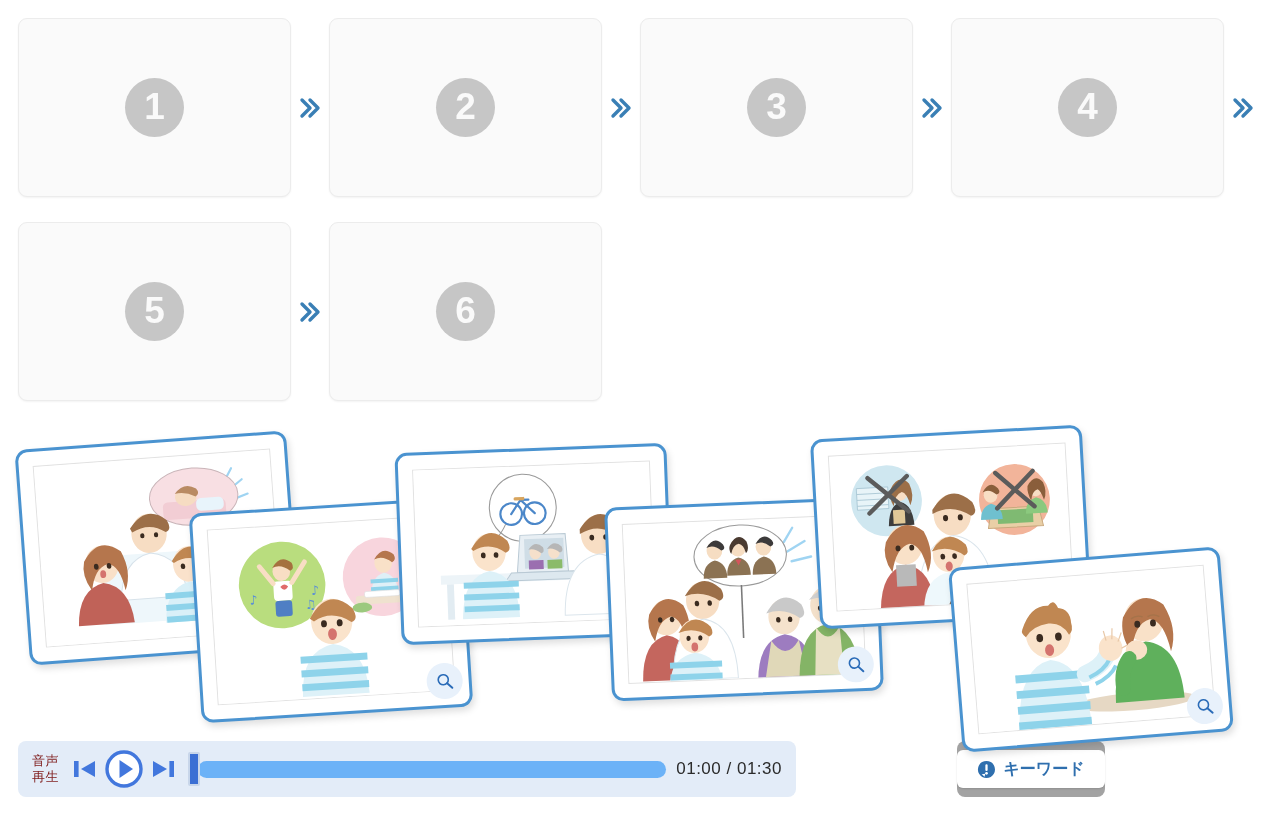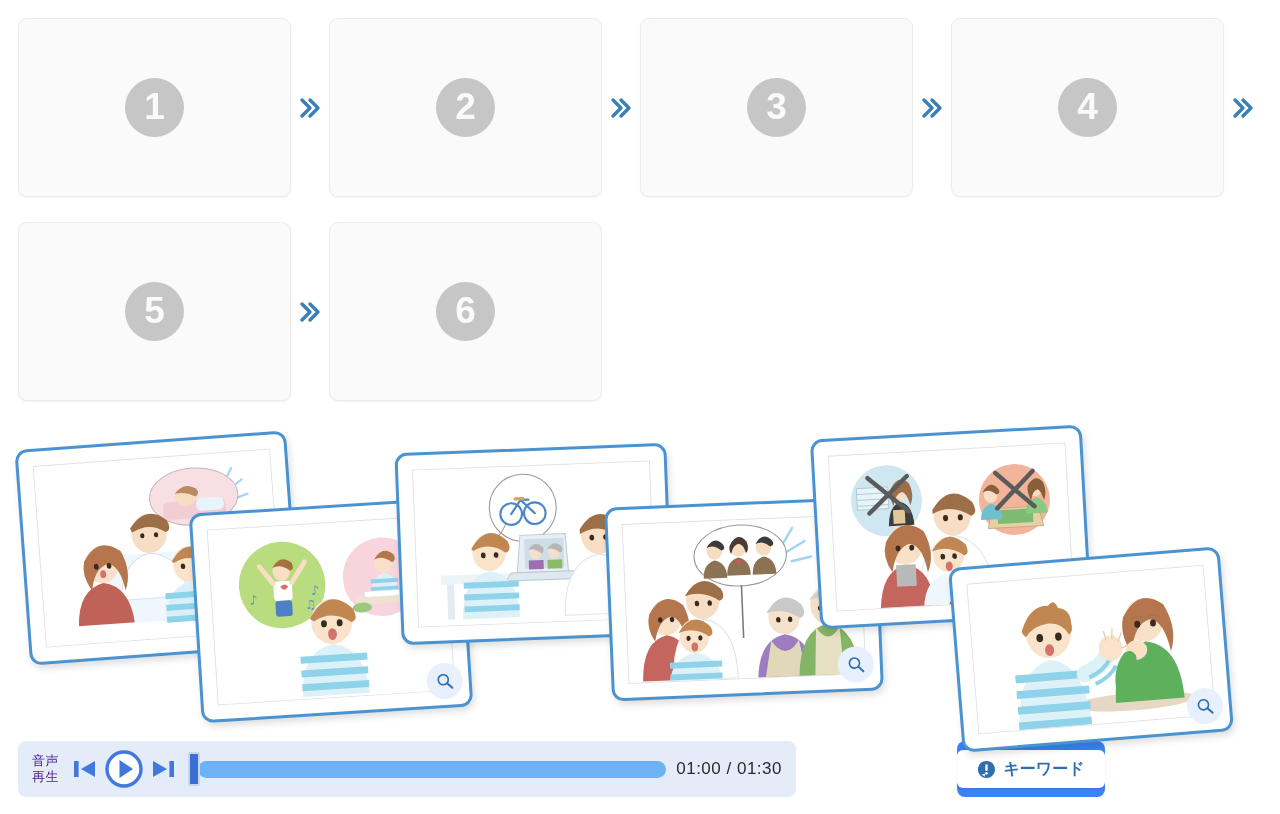--- a/index.html
+++ b/index.html
@@ -71,21 +71,21 @@
   .illus { position: absolute; inset: 0; }
 
   
   #audio-bar {
     position: absolute; left: 18px; top: 741px;
     width: 778px; height: 56px;
     background: #e3ecf8; border-radius: 8px;
     display: flex; align-items: center; padding: 0 14px;
   }
   #audio-label {
-    font-size: 13px; color: #4c1d95; line-height: 1.25;
+    font-size: 13px; color: #7f1d1d; line-height: 1.25;
     width: 30px; flex: none; letter-spacing: 0.5px;
   }
   .acc-btn { flex: none; display: flex; align-items: center; justify-content: center; color: #4277dd; }
   #prev-button { margin-left: 8px; }
   #play-button { margin: 0 2px; }
   #next-button { margin-right: 10px; }
   #progress-wrap {
     position: relative; flex: 1; height: 34px;
     display: flex; align-items: center; margin-right: 10px;
   }
@@ -98,21 +98,21 @@
     background: #3b6fd4; border: 2px solid #c8d6ea; border-radius: 2px;
   }
   #time-display {
     font-size: 17px; color: #2b2b2b; flex: none;
     font-family: "Liberation Sans", sans-serif; letter-spacing: 0.5px;
   }
 
   
   .action-wrap {
     position: absolute; top: 741px; height: 56px;
-    background: #3b82f6; border-radius: 8px;
+    background: #a3a3a3; border-radius: 8px;
     display: flex; align-items: center; justify-content: center;
     padding: 0 0;
   }
   #keyword-wrap { left: 957px; width: 148px; }
   #reset-wrap   { left: 1117px; width: 143px; }
   .action-btn {
     background: #ffffff; border: none; border-radius: 6px;
     box-shadow: 0 1px 2px rgba(0,0,0,0.12);
     height: 38px; width: 100%;
     display: flex; align-items: center; justify-content: center;

